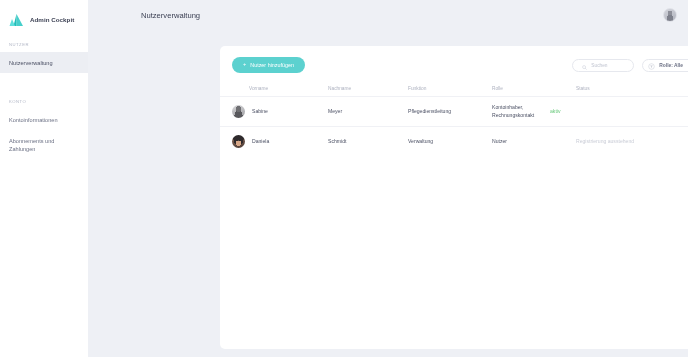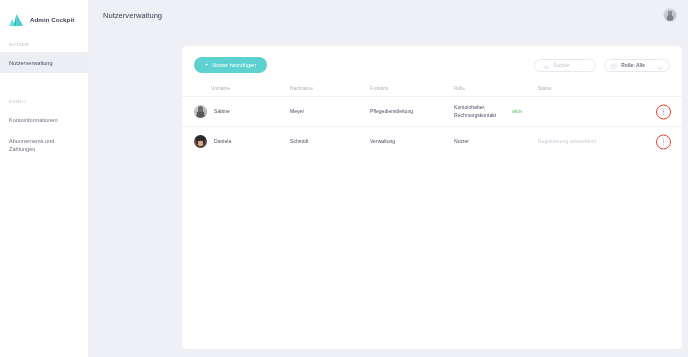--- a/index.html
+++ b/index.html
@@ -2,21 +2,21 @@
 <html><head>
 <meta charset="utf-8">
 <style>
   * { box-sizing: border-box; margin: 0; padding: 0; }
   html, body {
     width: 688px; height: 357px;
     background: #eef0f5;
     font-family: "Liberation Sans", sans-serif;
     overflow: hidden;
   }
-  .app { position: relative; width: 688px; height: 357px; display: flex; }
+  .app { position: relative; width: 688px; height: 357px; display: flex; gap: 38px; }
 
   
   .sidebar {
     width: 88px; height: 357px;
     background: #ffffff;
     flex: none;
     position: relative;
     z-index: 2;
   }
   .brand {

